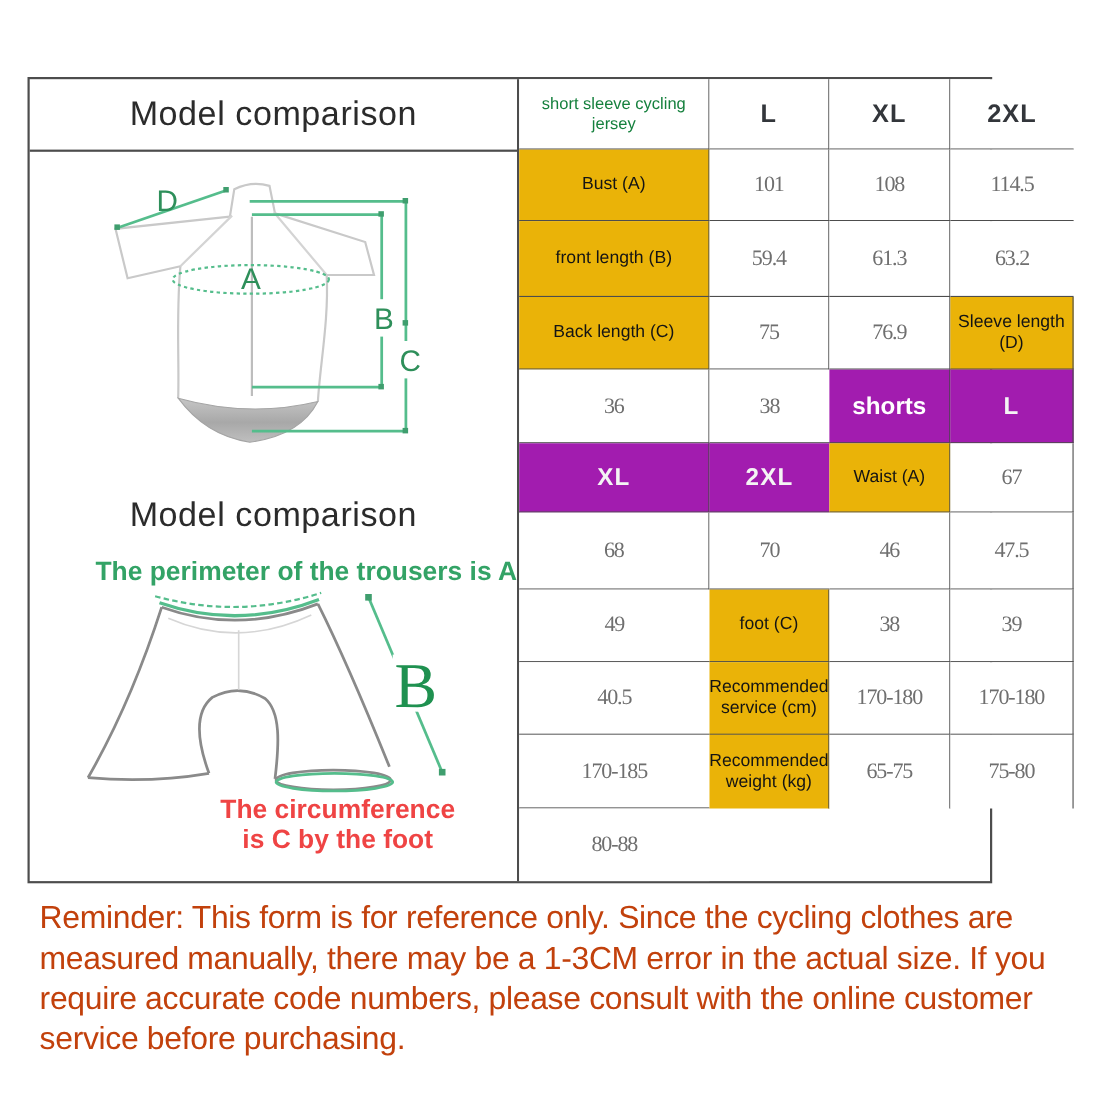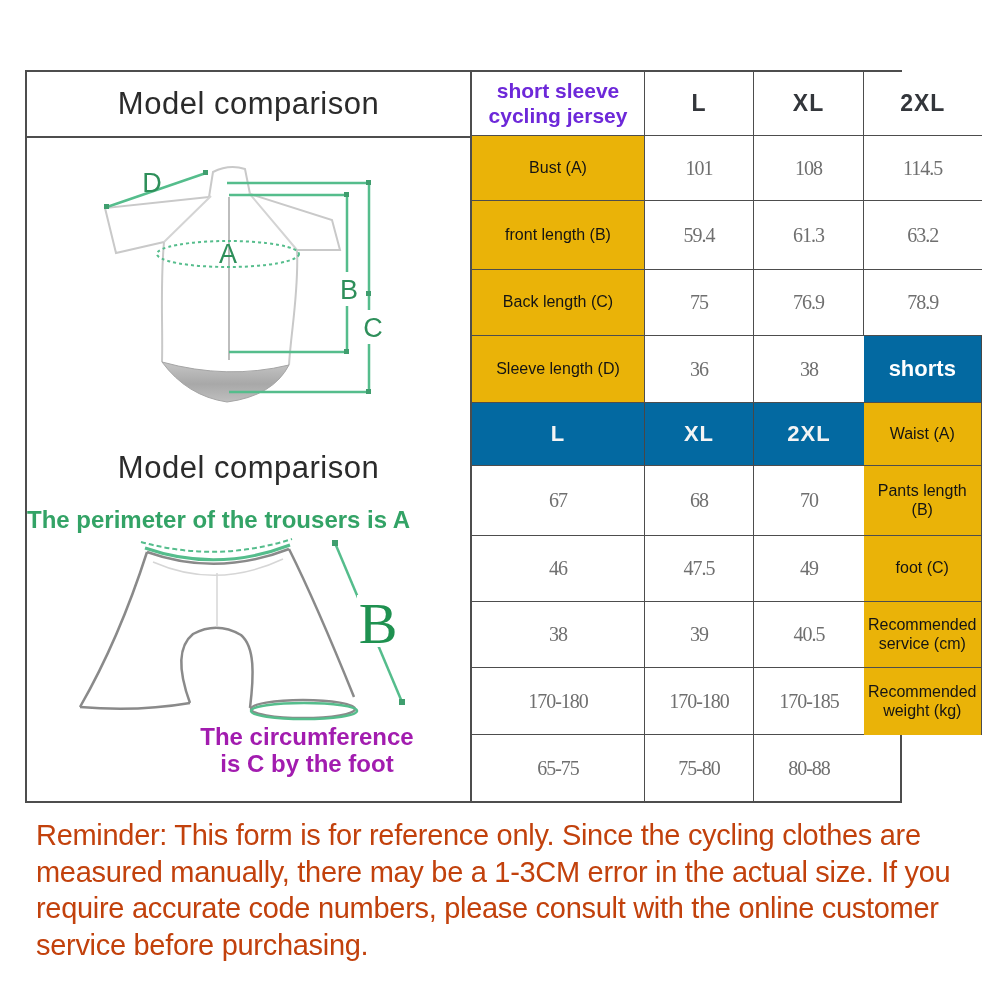--- a/index.html
+++ b/index.html
@@ -21,52 +21,52 @@
     height:66px;border-bottom:2px solid #4d4d4d;box-sizing:border-box;
     display:flex;align-items:center;justify-content:center;
     font-size:31px;font-weight:500;color:#2b2b2b;letter-spacing:.5px;
   }
   .panel-body{position:relative;width:443px;height:663px;overflow:hidden;}
   .section-title{
     position:absolute;top:312px;left:0;width:100%;text-align:center;
     font-size:31px;font-weight:500;color:#2b2b2b;letter-spacing:.5px;
   }
   .note-top{
-    position:absolute;top:368px;left:0;width:100%;text-align:left;
+    position:absolute;top:368px;left:0;width:100%;text-align:right;
     font-size:24px;font-weight:bold;color:#33a366;
   }
   .note-bottom{
     position:absolute;top:586px;left:150px;width:260px;text-align:center;
-    font-size:24px;font-weight:bold;color:#a21caf;line-height:1.12;
+    font-size:24px;font-weight:bold;color:#ef4444;line-height:1.12;
   }
   .diagram{position:absolute;left:0;}
   #jerseySvg{top:8px;}
   #shortsSvg{top:397px;}
   
   .grid{
     position:absolute;left:445px;top:0;width:504px;height:729px;
     display:grid;
     grid-template-columns:173px 109px 110px 1fr;
     grid-template-rows:64px 65px 69px 66px 67px 63px 70px 66px 66px 67px 1fr;
   }
   .c{
     border-right:1.5px solid #4d4d4d;border-bottom:1.5px solid #4d4d4d;
     box-sizing:border-box;display:flex;align-items:center;justify-content:center;
     text-align:center;padding:2px 4px;background:#fff;
   }
   .c.lc{border-right:none;}
   .c.lr{border-bottom:none;}
-  .th-label{font-weight:bold;font-size:21px;color:#6d28d9;line-height:1.18;}
+  .th-label{font-weight:normal;font-size:15px;color:#15803d;line-height:1.18;}
   .size-h{font-weight:bold;font-size:23px;color:#33363b;letter-spacing:1px;}
   .lbl{background:#eab308;font-weight:normal;font-size:16px;color:#141414;line-height:1.18;}
   .val{
     font-family:Liberation Serif, serif;font-size:20px;color:#6f6f6f;
     letter-spacing:-1px;white-space:nowrap;
   }
-  .dk{background:#0369a1;border-right-color:#474747;border-bottom-color:#4d4d4d;}
+  .dk{background:#a21caf;border-right-color:#474747;border-bottom-color:#4d4d4d;}
   .dk.dk-lbl{font-weight:bold;font-size:22px;color:#ffffff;}
   .dk.dk-size{font-weight:bold;font-size:22px;color:#f4f4f4;letter-spacing:1px;}
   
   .reminder{
     position:absolute;left:36px;top:817px;width:942px;
     font-size:29px;color:#c2410c;line-height:1.26;letter-spacing:-.3px;
   }
   svg{display:block;}
 </style>
 </head>
@@ -172,37 +172,35 @@
     <div class="c val lc">114.5</div>
 
     <div class="c lbl">front length (B)</div>
     <div class="c val">59.4</div>
     <div class="c val">61.3</div>
     <div class="c val lc">63.2</div>
 
     <div class="c lbl">Back length (C)</div>
     <div class="c val">75</div>
     <div class="c val">76.9</div>
-    <div class="c val lc">78.9</div>
 
     <div class="c lbl">Sleeve length (D)</div>
     <div class="c val">36</div>
     <div class="c val lc">38</div>
 
     <div class="c dk dk-lbl">shorts</div>
     <div class="c dk dk-size">L</div>
     <div class="c dk dk-size">XL</div>
     <div class="c dk dk-size lc">2XL</div>
 
     <div class="c lbl">Waist (A)</div>
     <div class="c val">67</div>
     <div class="c val">68</div>
     <div class="c val lc">70</div>
 
-    <div class="c lbl">Pants length (B)</div>
     <div class="c val">46</div>
     <div class="c val">47.5</div>
     <div class="c val lc">49</div>
 
     <div class="c lbl">foot (C)</div>
     <div class="c val">38</div>
     <div class="c val">39</div>
     <div class="c val lc">40.5</div>
 
     <div class="c lbl">Recommended service (cm)</div>

